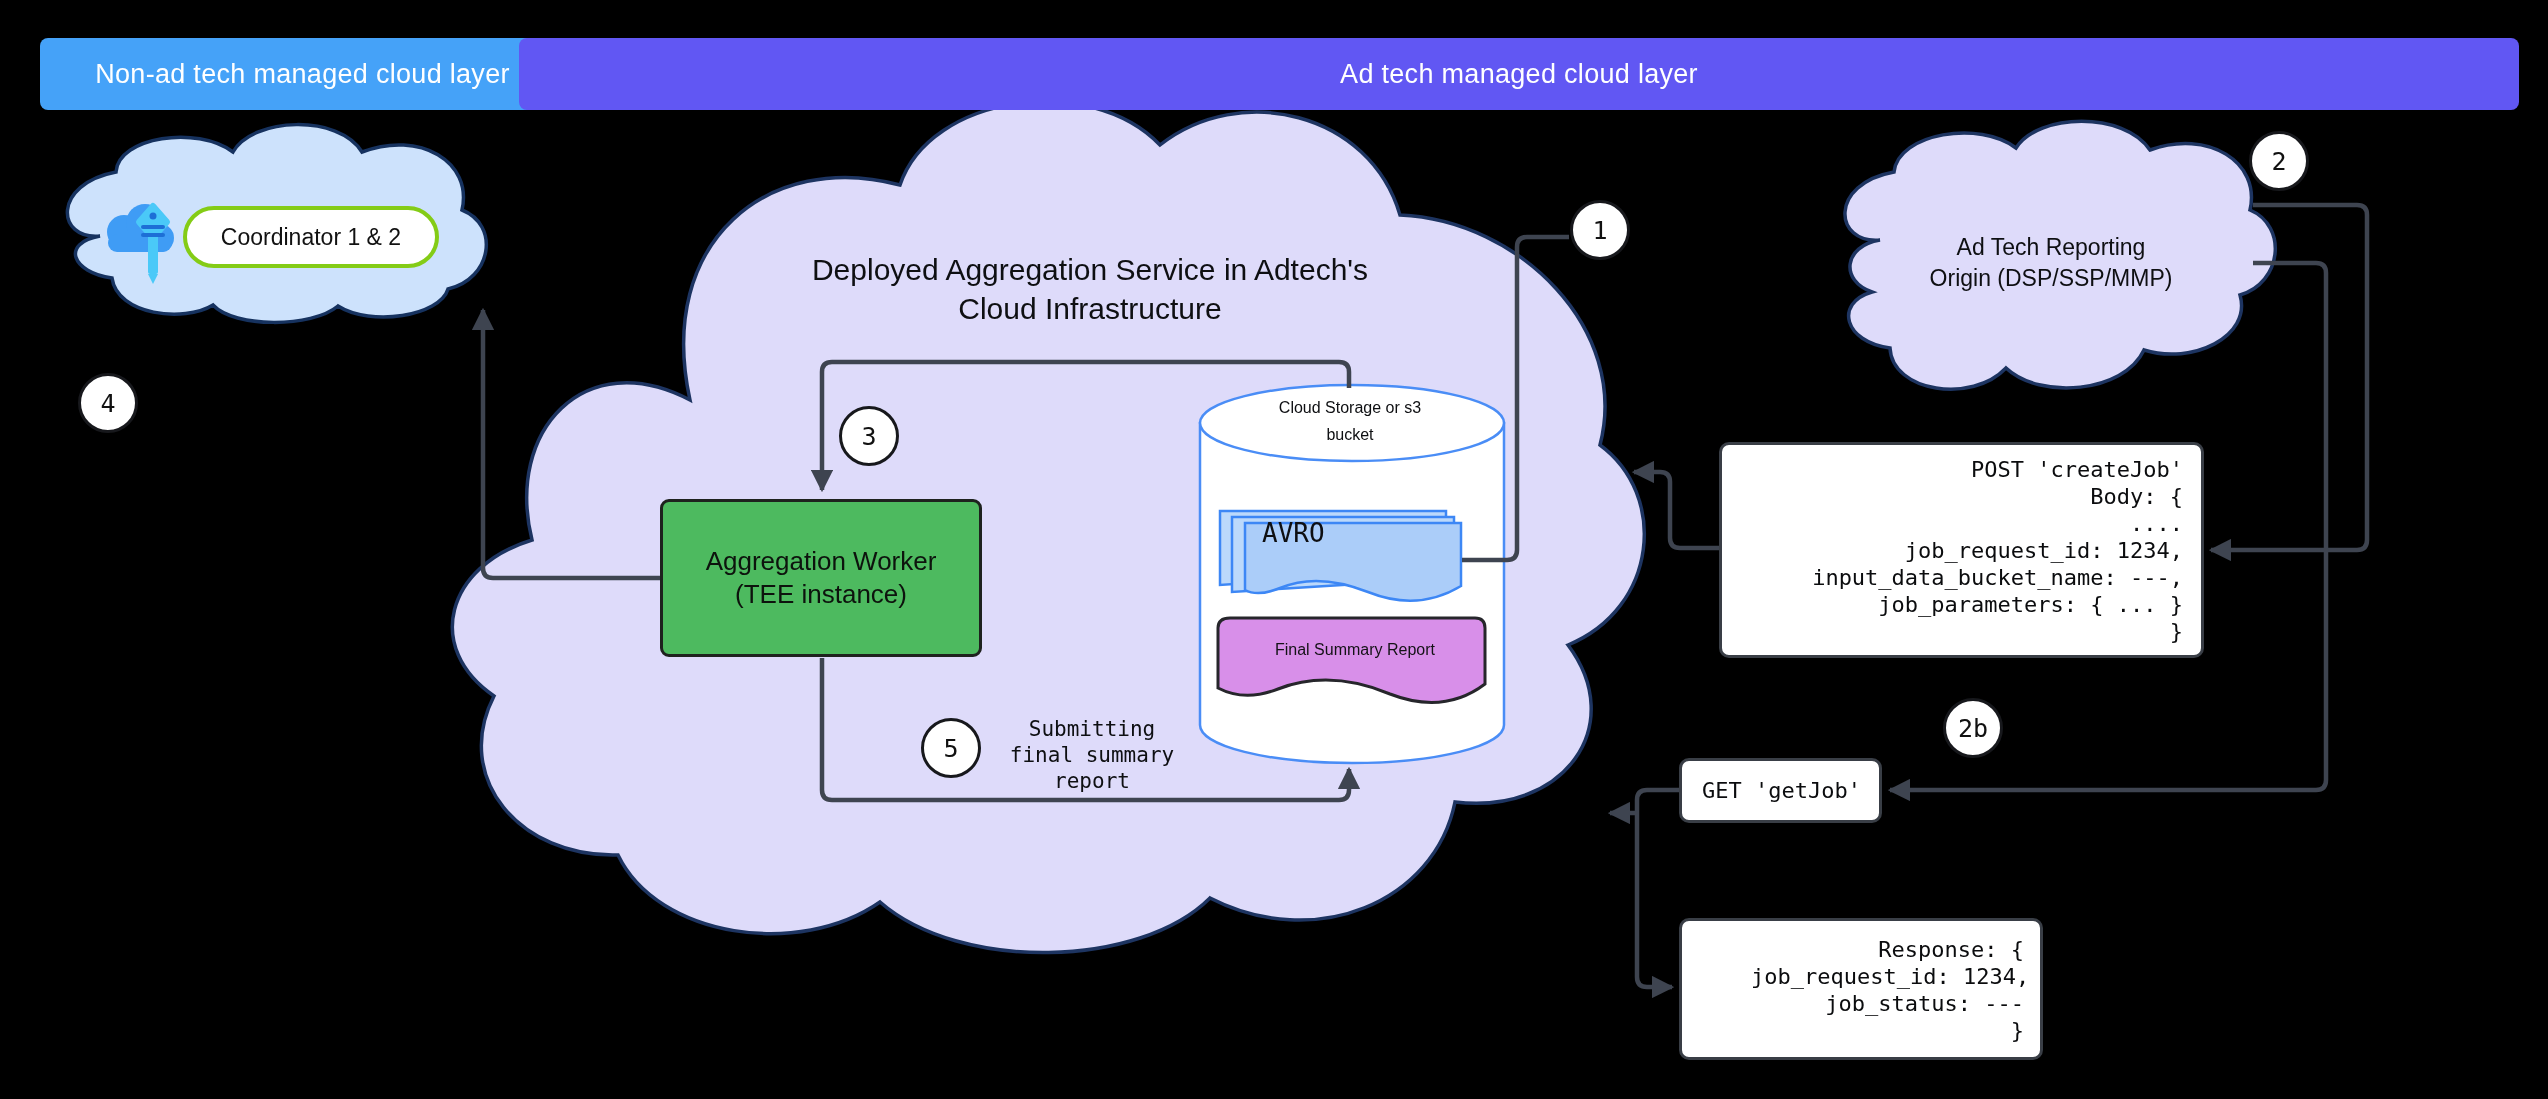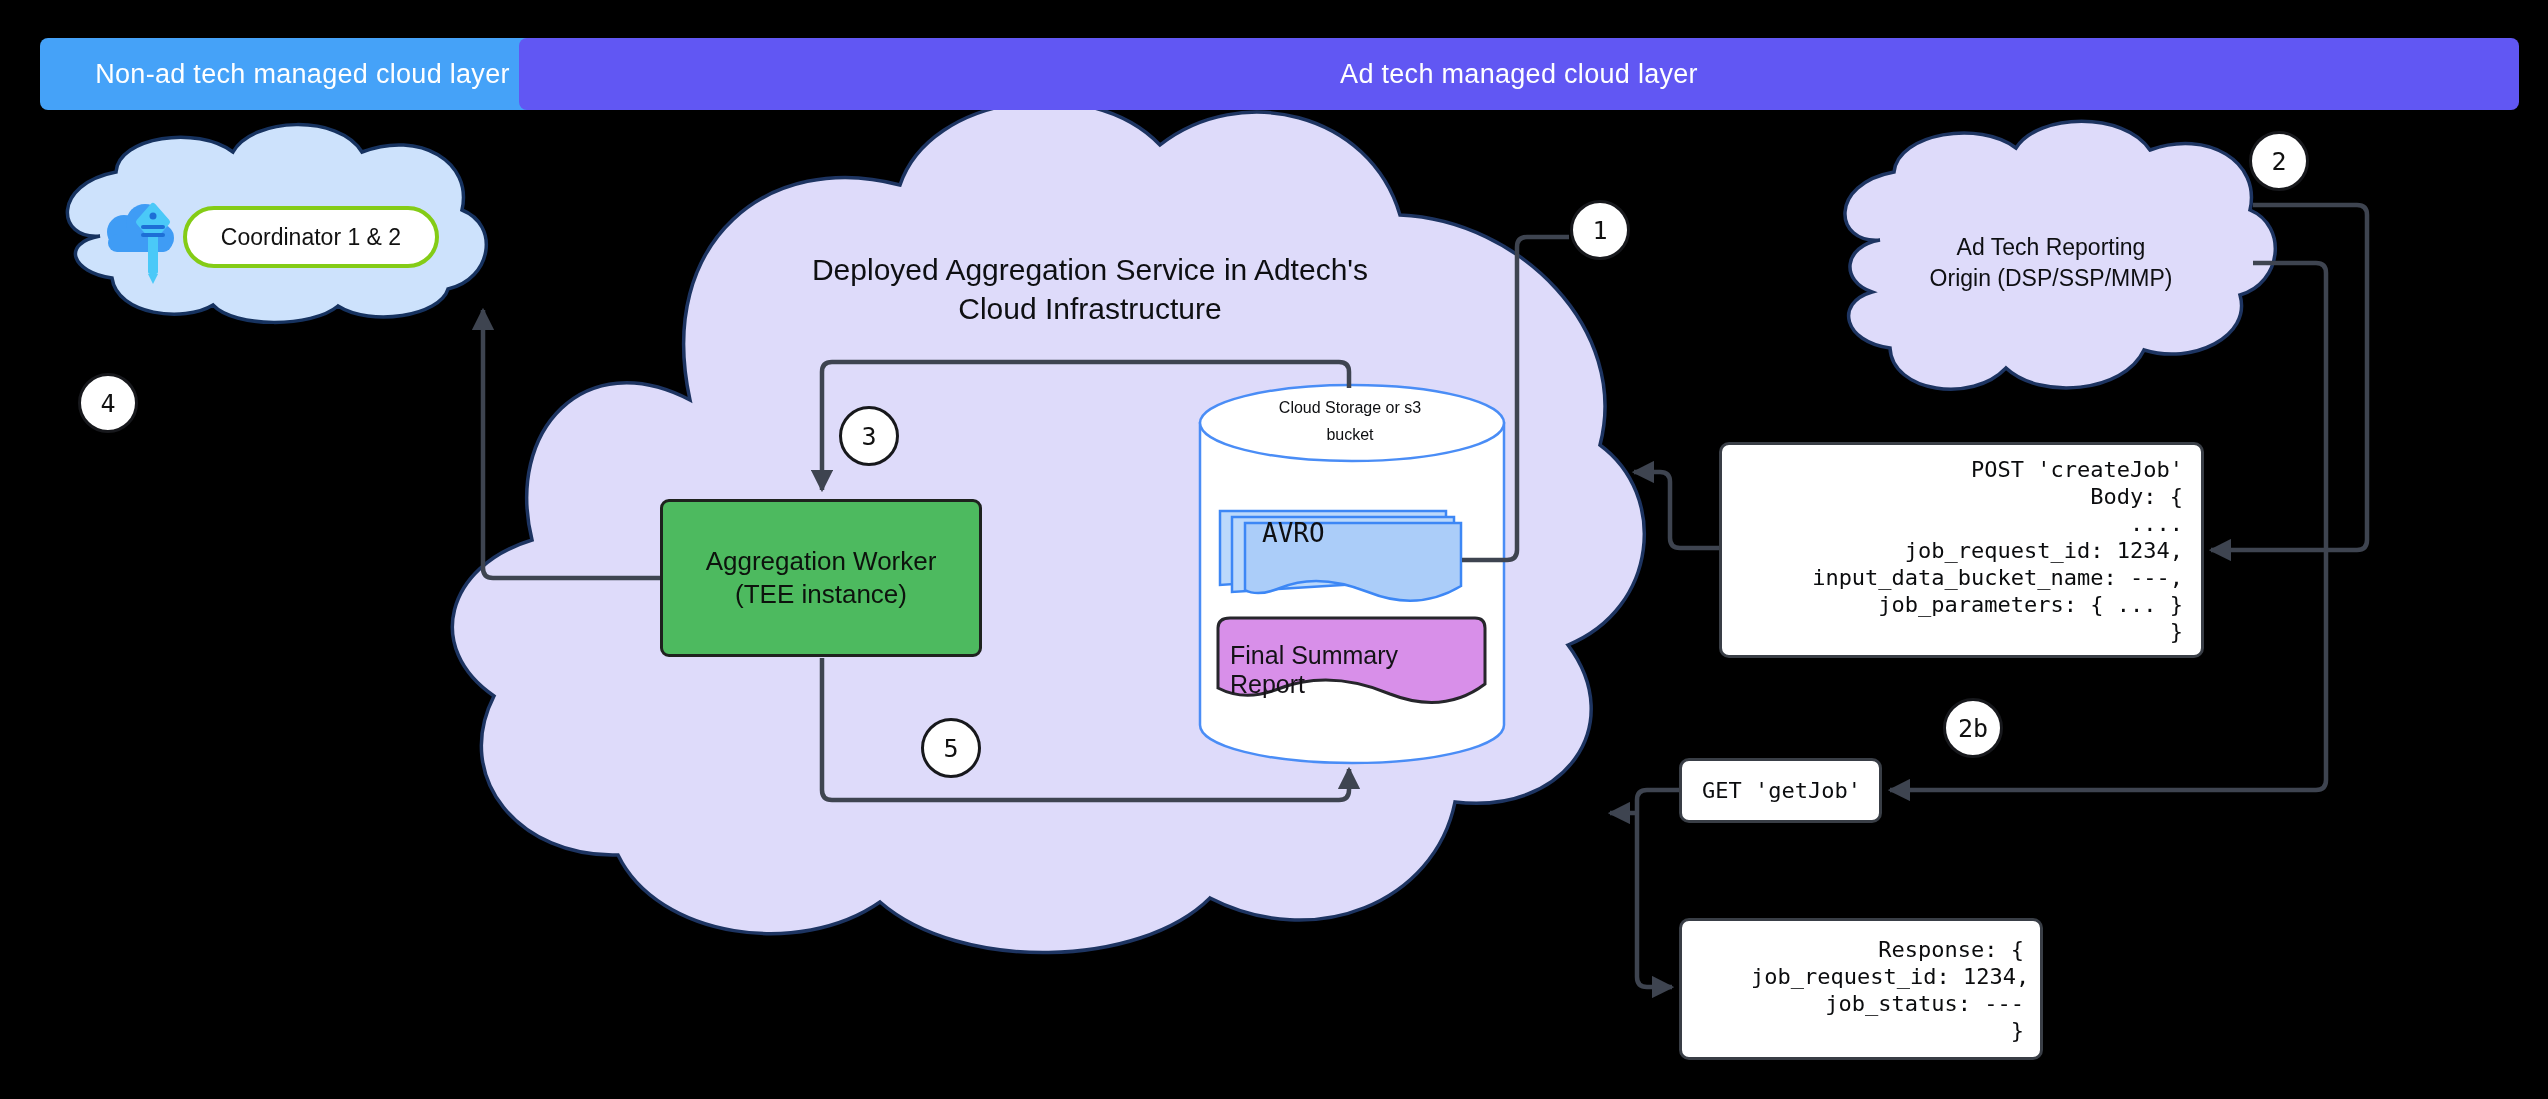--- a/index.html
+++ b/index.html
@@ -21,22 +21,22 @@
 
   
   .cloud-title{position:absolute;left:790px;top:250px;width:600px;text-align:center;
                color:#0e0f12;font-size:30px;font-weight:500;line-height:39px;}
   .rc-label{position:absolute;left:1901px;top:232px;width:300px;text-align:center;
             color:#0e0f12;font-size:23px;line-height:31px;}
   .cyl-label{position:absolute;left:1230px;top:394px;width:240px;text-align:center;
              color:#0e0f12;font-size:16px;line-height:27px;}
   .avro-label{position:absolute;left:1262px;top:518px;width:180px;text-align:left;
               color:#0e0f12;font-size:26px;font-family:"DejaVu Sans Mono",monospace;}
-  .final-label{position:absolute;left:1230px;top:641px;width:250px;text-align:left;
-               color:#141216;font-size:25px;}
+  .final-label{position:absolute;left:1230px;top:641px;width:250px;text-align:center;
+               color:#141216;font-size:16px;}
 
   
   .worker{position:absolute;left:660px;top:499px;width:322px;height:158px;box-sizing:border-box;
           background:#4dba5f;border:3px solid #1e221e;border-radius:9px;display:flex;
           flex-direction:column;align-items:center;justify-content:center;
           color:#0d130d;font-size:26px;line-height:33px;}
 
   
   .step{position:absolute;width:60px;height:60px;border-radius:50%;background:#fff;
         border:3.5px solid #17181c;box-sizing:border-box;display:flex;align-items:center;
@@ -173,20 +173,25 @@
     <div>bucket</div>
   </div>
   <div class="avro-label">AVRO</div>
   <div class="final-label">Final Summary Report</div>
 
   <div class="rc-label">
     <div>Ad Tech Reporting</div>
     <div>Origin (DSP/SSP/MMP)</div>
   </div>
 
+  <div class="anno" style="left:962px;top:716px;width:260px;">
+    <div>Submitting</div>
+    <div>final summary</div>
+    <div>report</div>
+  </div>
 
   <div class="apibox box-post">
     <pre>POST 'createJob'
 Body: {
     ....
     job_request_id: 1234,
     input_data_bucket_name: ---,
     job_parameters: { ... }
  }</pre>
   </div>

